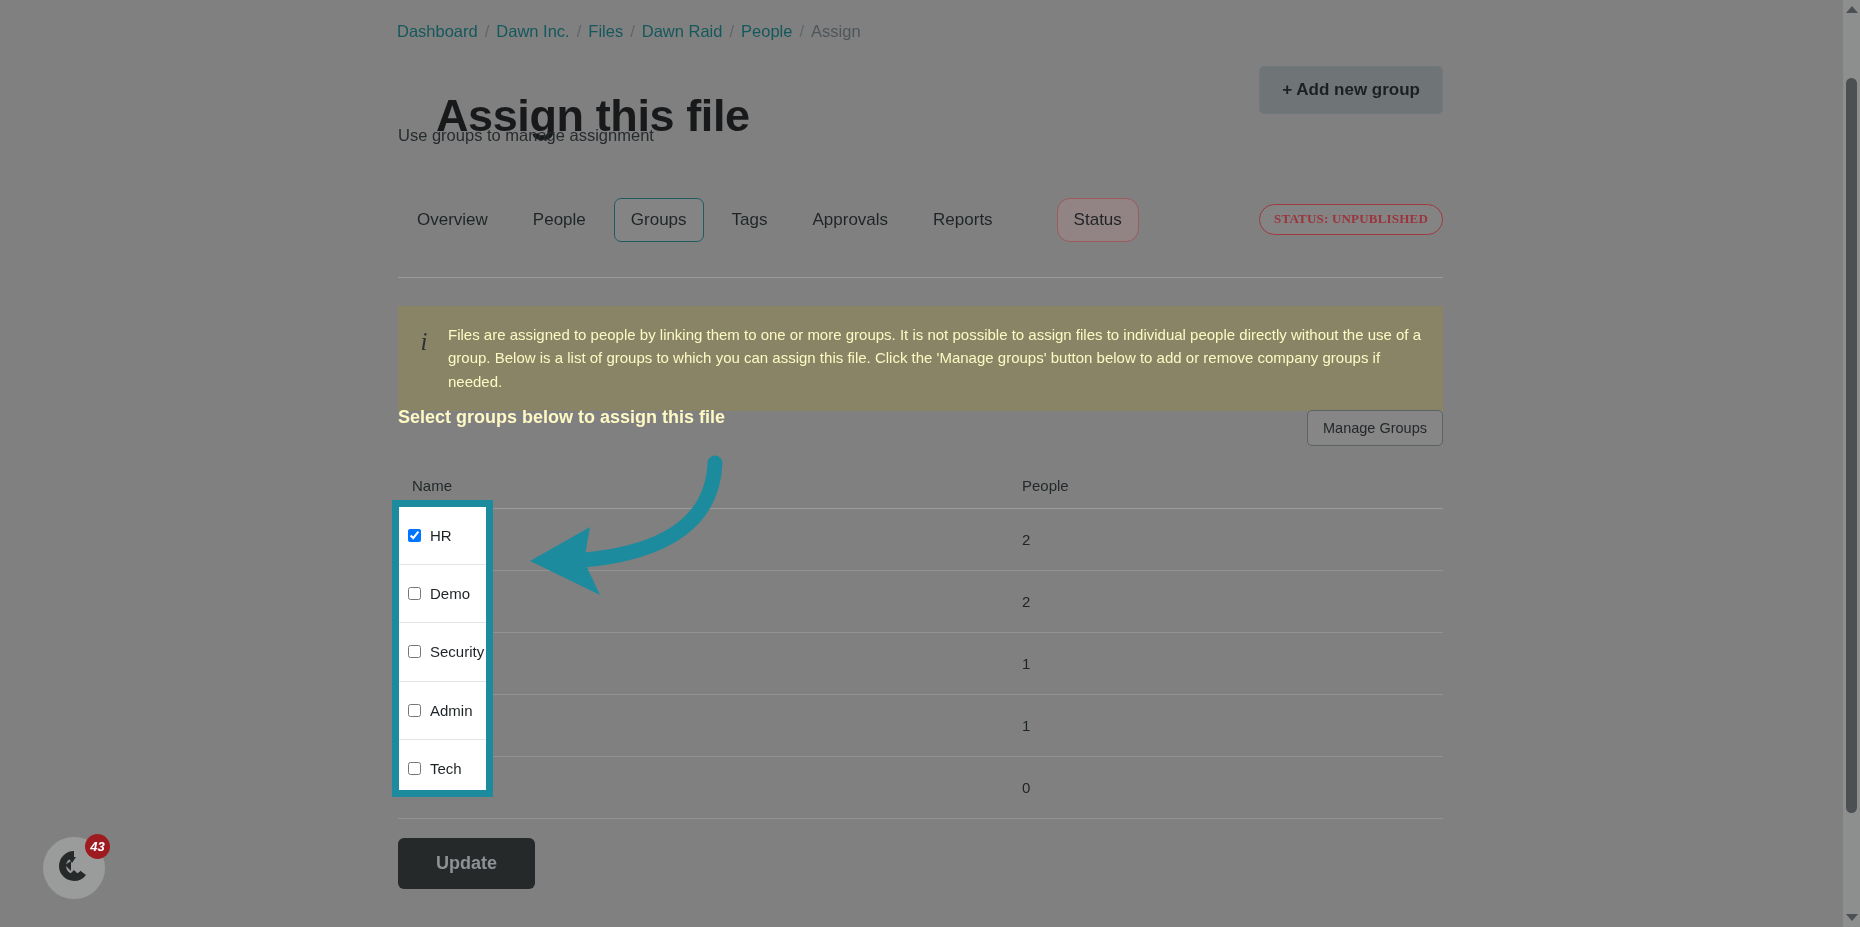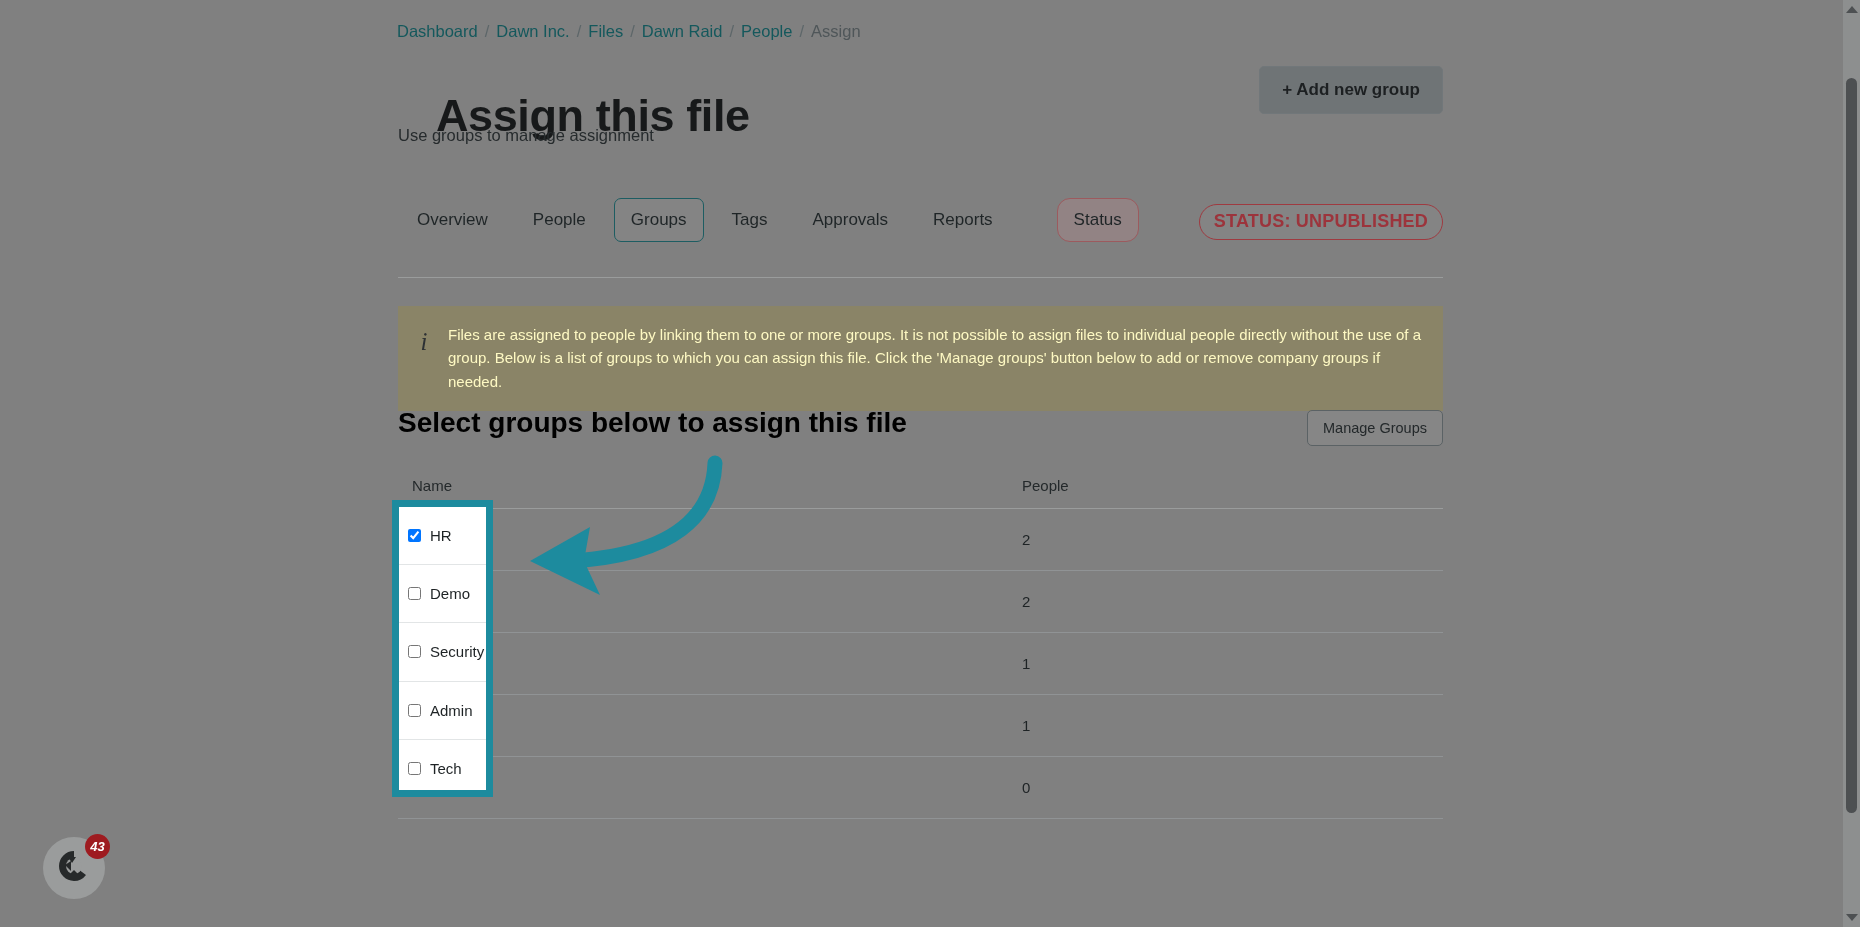--- a/index.html
+++ b/index.html
@@ -99,26 +99,27 @@
     background: rgba(190,140,143,0.30);
     margin-left: 36px;
   }
   
   .status-pill {
     position: absolute;
     right: 417px; top: 204px;
     border: 1.5px solid #9f3a40;
     color: #9c343c;
     border-radius: 20px;
-    font-size: 18px;
+    font-size: 13px;
     font-weight: 700;
     letter-spacing: 0.2px;
     padding: 6px 14px 7px 14px;
     white-space: nowrap;
     background: rgba(255,255,255,0.03);
+    font-family: Liberation Serif, serif;
   }
   
   .divider {
     position: absolute;
     left: 398px; top: 277px;
     width: 1045px;
     height: 1px;
     background: #9a9c9c;
   }
   
@@ -146,23 +147,23 @@
   .info-text {
     font-size: 15px;
     line-height: 1.55;
     color: #fef9c3;
     max-width: 1000px;
   }
   
   .section-heading {
     position: absolute;
     left: 398px; top: 407px;
-    font-size: 28px;
-    font-weight: 700;
-    color: #000000;
+    font-size: 18px;
+    font-weight: 700;
+    color: #fef9c3;
   }
   .btn-manage-groups {
     position: absolute;
     right: 417px; top: 410px;
     background: rgba(255,255,255,0.05);
     border: 1px solid #5b6265;
     border-radius: 5px;
     color: #23282a;
     font-size: 14.5px;
     padding: 9px 15px;
@@ -435,20 +436,21 @@
     </div>
   </div>
 
   <div class="arrow-annotation">
     <svg width="230" height="150" viewBox="0 0 230 150" xmlns="http://www.w3.org/2000/svg">
       <path d="M215 8 C 213 60, 175 100, 70 106" stroke="#1d8b9e" stroke-width="15" fill="none" stroke-linecap="round"></path>
       <path d="M30 106 L 90 72 L 84 106 L 100 140 Z" fill="#1d8b9e"></path>
     </svg>
   </div>
 
+  <button class="btn-update">Update</button>
 
   <div class="chat-widget">
     <span class="glyph">
       <svg width="34" height="34" viewBox="0 0 34 34" xmlns="http://www.w3.org/2000/svg">
         <path d="M17 2 A15 15 0 1 0 17 32 A15 15 0 0 0 29 26 L17 17 Z" fill="#26292a"></path>
         <circle cx="17" cy="17" r="8" fill="#9a9c9c"></circle>
         <path d="M11 8 L19 8 L15 14 Z" fill="#26292a"></path>
         <path d="M8 16 L14 12 L14 22 Z" fill="#26292a"></path>
         <path d="M12 26 L22 26 L17 21 Z" fill="#26292a"></path>
       </svg>

